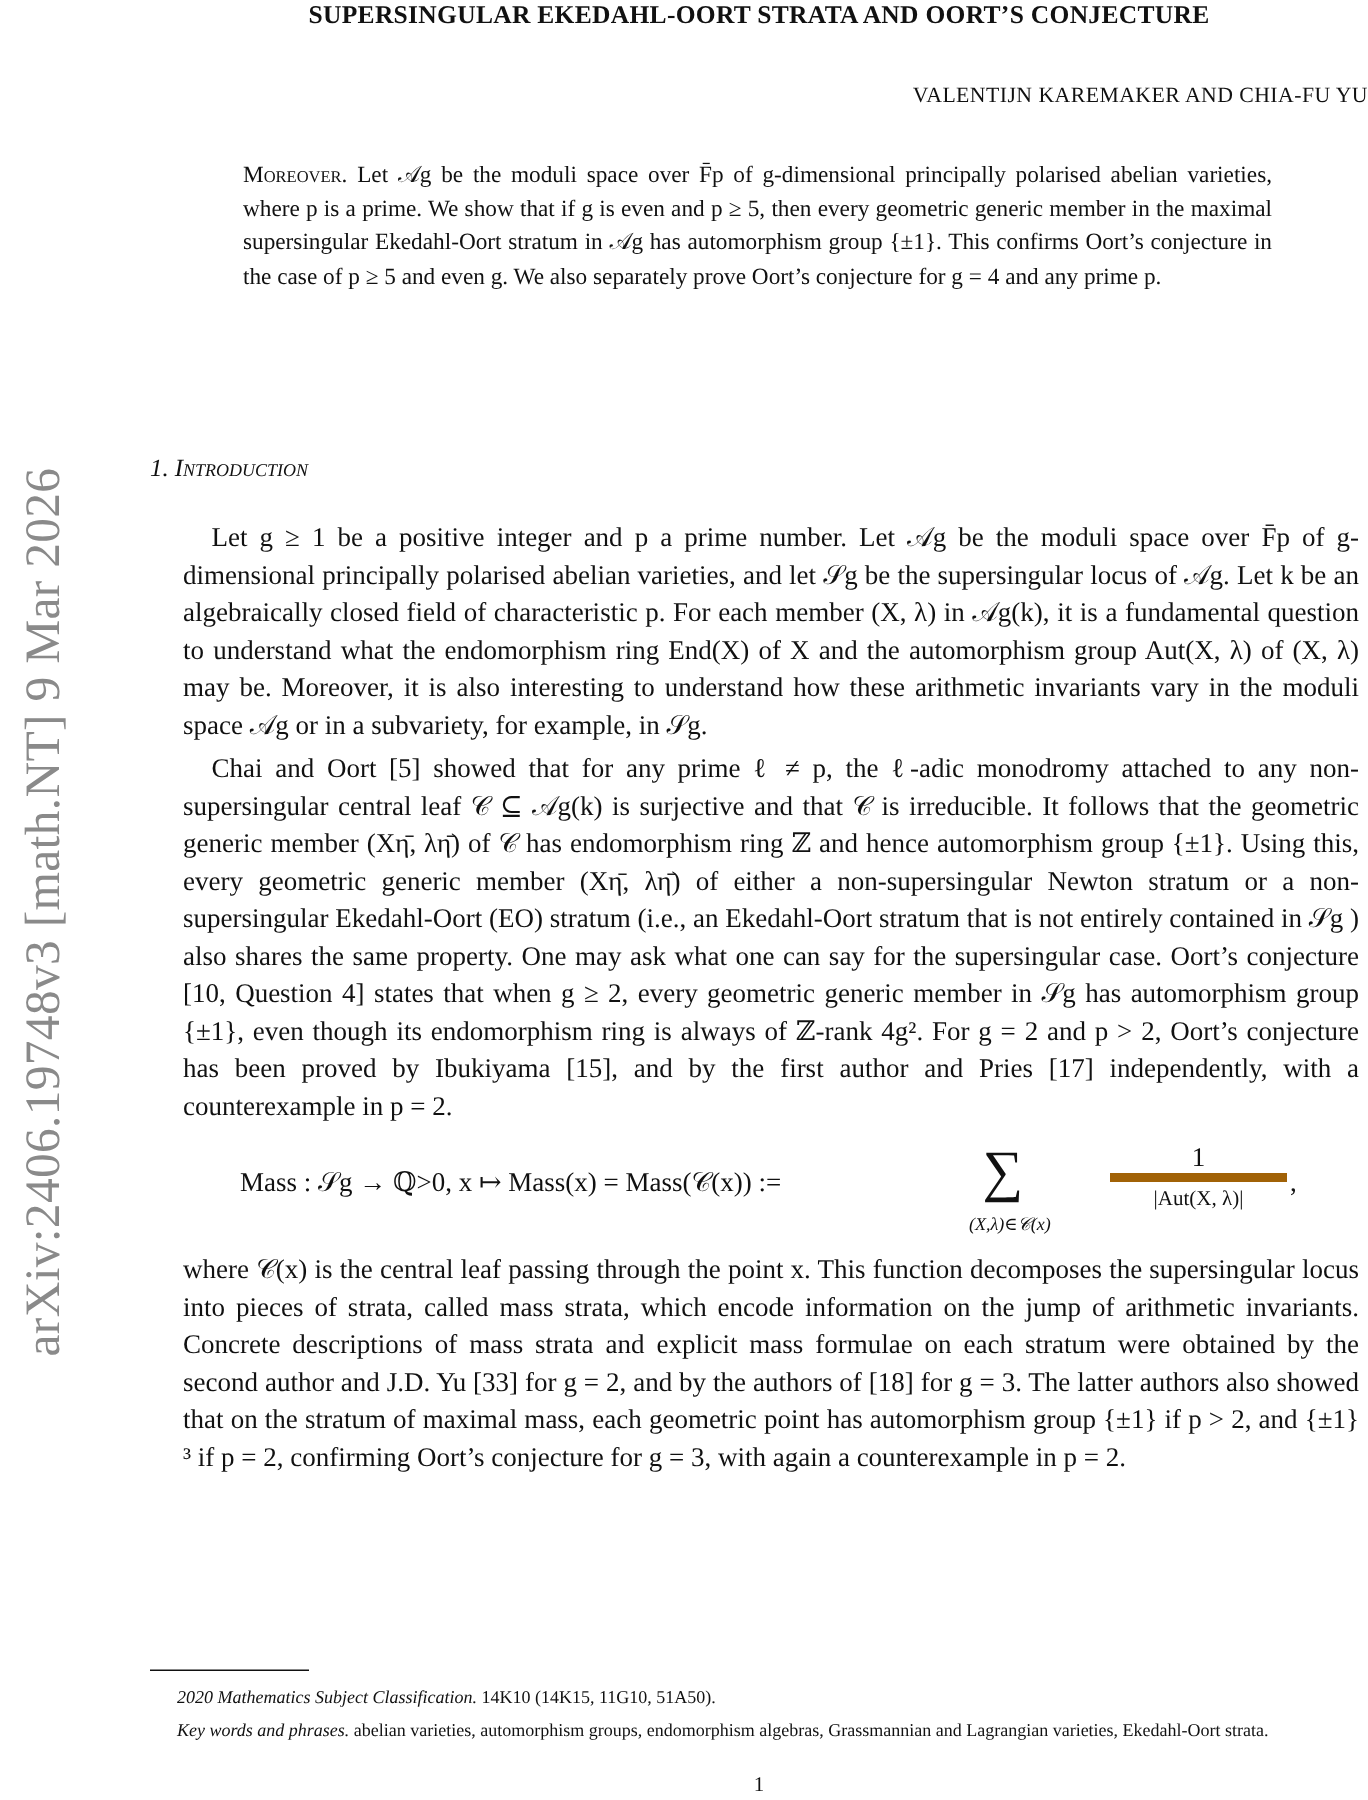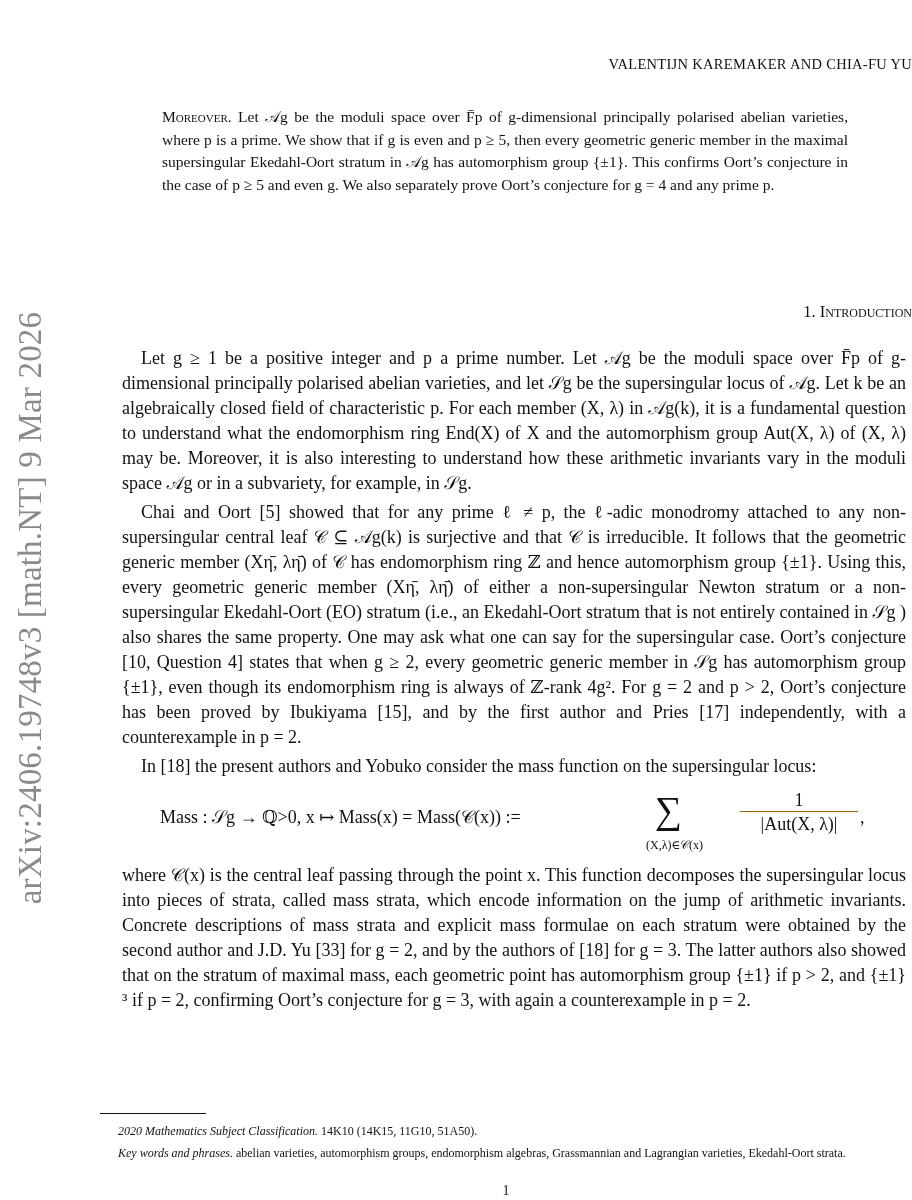--- a/index.html
+++ b/index.html
@@ -30,46 +30,46 @@
     position: absolute; left: 100px; width: 812px; top: 56px;
     text-align: right; font-size: 14.5px; letter-spacing: 0.3px;
   }
   .abstract {
     position: absolute; left: 162px; width: 686px; top: 106px;
     font-size: 15.5px; line-height: 22.6px; text-align: justify;
   }
   .abstract .sc { font-variant: small-caps; }
   .section-heading {
     position: absolute; left: 100px; width: 812px; top: 302px;
-    text-align: right; font-size: 16.5px;
+    text-align: left; font-size: 16.5px; font-style: italic;
   }
   .section-heading .sc { font-variant: small-caps; }
   .body-text {
     position: absolute; left: 118px; width: 792px; top: 342px;
     font-size: 18px; line-height: 25px; text-align: justify;
   }
   .body-text p { margin: 4px; text-indent: 19px; }
   .body-text p.noindent { text-indent: 0; }
   .display {
     margin: 18px 0 16px 0; height: 50px; position: relative;
   }
   .display .lhs {
     position: absolute; left: 42px; top: 8px; font-size: 18px; white-space: nowrap;
   }
   .display .sum {
     position: absolute; left: 537px; top: -6px; font-size: 38px; line-height: 38px;
   }
   .display .sub {
-    position: absolute; left: 528px; top: 36px; font-size: 12px; white-space: nowrap;
+    position: absolute; left: 528px; top: 36px; font-size: 12px; font-style: italic; white-space: nowrap;
   }
   .display .frac {
     position: absolute; left: 622px; top: -8px; text-align: center; width: 118px;
   }
   .display .frac .num { display: block; font-size: 18px; line-height: 22px; }
-  .display .frac .den { display: block; font-size: 18px; line-height: 24px; border-top: 1px solid #a16207; }
+  .display .frac .den { display: block; font-size: 14px; line-height: 24px; border-top: 6px solid #a16207; }
   .display .comma { position: absolute; left: 742px; top: 8px; font-size: 18px; }
   .footnote-rule {
     position: absolute; left: 100px; top: 1113px; width: 106px; height: 1px; background: #111;
   }
   .footnotes {
     position: absolute; left: 100px; width: 812px; top: 1120px;
     font-size: 12px; line-height: 22px;
   }
   .footnotes p { margin: 0; text-indent: 18px; }
   .page-number {
@@ -79,36 +79,36 @@
 </style>
 </head>
 <body>
 
 <div class="page">
 
   <div class="arxiv-stamp">
     <span>arXiv:2406.19748v3  [math.NT]  9 Mar 2026</span>
   </div>
 
+  <div class="title">SUPERSINGULAR EKEDAHL-OORT STRATA AND OORT’S CONJECTURE</div>
   <div class="authors">VALENTIJN KAREMAKER AND CHIA-FU YU</div>
 
   <div class="abstract">
     <span class="sc">Moreover.</span>
     <span>Let 𝒜g be the moduli space over F̄p of g-dimensional principally polarised abelian varieties, where p is a prime. We show that if g is even and p ≥ 5, then every geometric generic member in the maximal supersingular Ekedahl-Oort stratum in 𝒜g has automorphism group {±1}. This confirms Oort’s conjecture in the case of p ≥ 5 and even g. We also separately prove Oort’s conjecture for g = 4 and any prime p.</span>
   </div>
 
   <div class="section-heading">
     <span>1.</span>
     <span class="sc">Introduction</span>
   </div>
 
   <div class="body-text">
     <p>Let g ≥ 1 be a positive integer and p a prime number. Let 𝒜g be the moduli space over F̄p of g-dimensional principally polarised abelian varieties, and let 𝒮g be the supersingular locus of 𝒜g. Let k be an algebraically closed field of characteristic p. For each member (X, λ) in 𝒜g(k), it is a fundamental question to understand what the endomorphism ring End(X) of X and the automorphism group Aut(X, λ) of (X, λ) may be. Moreover, it is also interesting to understand how these arithmetic invariants vary in the moduli space 𝒜g or in a subvariety, for example, in 𝒮g.</p>
     <p>Chai and Oort [5] showed that for any prime ℓ ≠ p, the ℓ-adic monodromy attached to any non-supersingular central leaf 𝒞 ⊆ 𝒜g(k) is surjective and that 𝒞 is irreducible. It follows that the geometric generic member (Xη̄, λη̄) of 𝒞 has endomorphism ring ℤ and hence automorphism group {±1}. Using this, every geometric generic member (Xη̄, λη̄) of either a non-supersingular Newton stratum or a non-supersingular Ekedahl-Oort (EO) stratum (i.e., an Ekedahl-Oort stratum that is not entirely contained in 𝒮g ) also shares the same property. One may ask what one can say for the supersingular case. Oort’s conjecture [10, Question 4] states that when g ≥ 2, every geometric generic member in 𝒮g has automorphism group {±1}, even though its endomorphism ring is always of ℤ-rank 4g². For g = 2 and p &gt; 2, Oort’s conjecture has been proved by Ibukiyama [15], and by the first author and Pries [17] independently, with a counterexample in p = 2.</p>
-    <p>In [18] the present authors and Yobuko consider the mass function on the supersingular locus:</p>
 
     <div class="display">
       <span class="lhs">Mass : 𝒮g → ℚ&gt;0,    x ↦ Mass(x) = Mass(𝒞(x)) :=</span>
       <span class="sum">∑</span>
       <span class="sub">(X,λ)∈𝒞(x)</span>
       <span class="frac">
         <span class="num">1</span>
         <span class="den">|Aut(X, λ)|</span>
       </span>
       <span class="comma">,</span>

